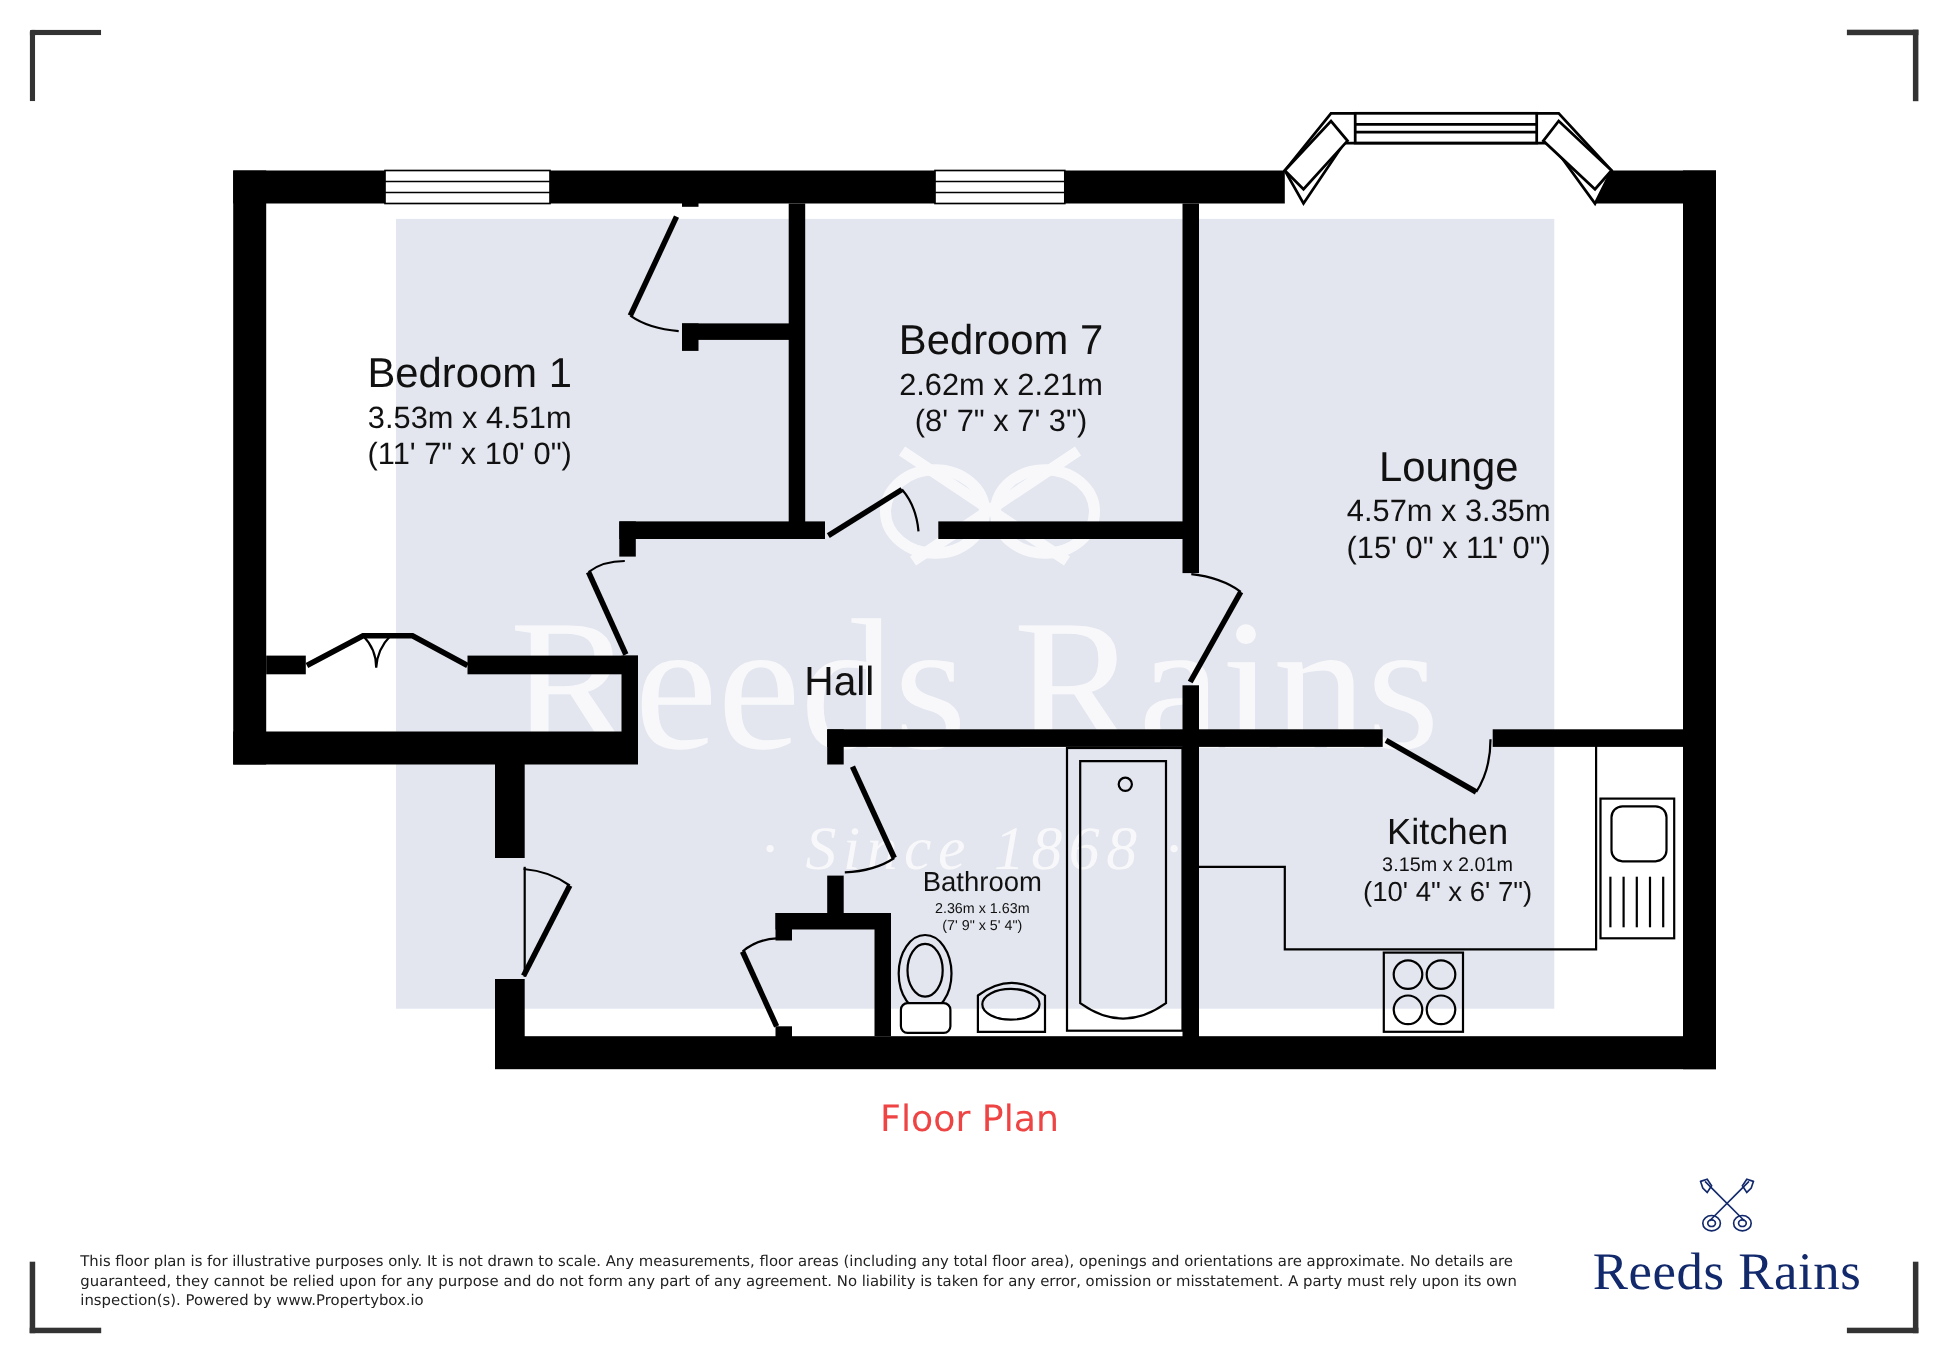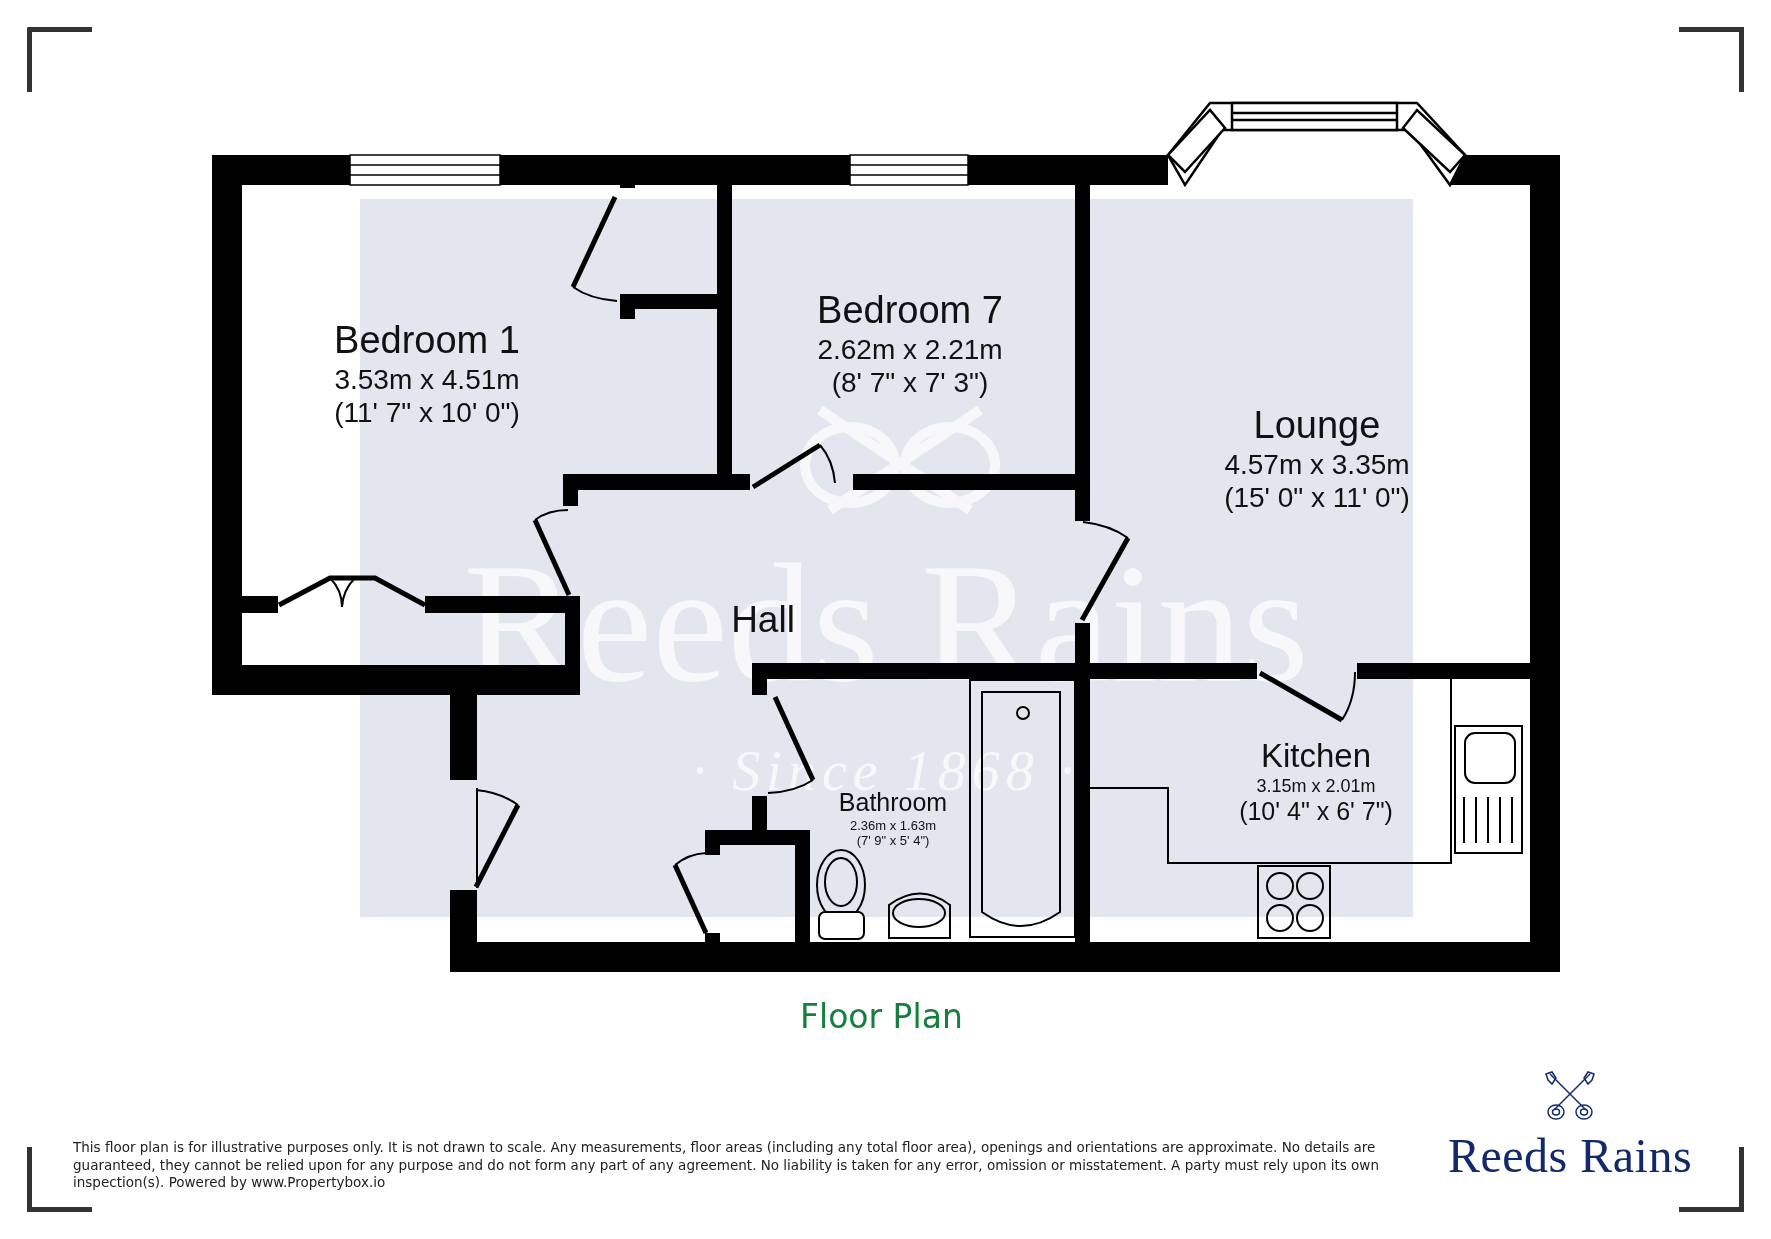--- a/index.html
+++ b/index.html
@@ -9,21 +9,21 @@
   .corner.tr { right:27px; top:27px; border-top-width:5px; border-right-width:5px; }
   .corner.bl { left:27px; bottom:27px; border-bottom-width:5px; border-left-width:5px; }
   .corner.br { right:27px; bottom:27px; border-bottom-width:5px; border-right-width:5px; }
   .plan-svg { position:absolute; left:0; top:0; }
   .room-label { position:absolute; text-align:center; color:#111; line-height:1.18; transform:translateX(-50%); white-space:nowrap; }
   .room-label .name { font-size:38px; }
   .room-label .dim { font-size:28px; }
   .room-label.small .name { font-size:25px;margin-top:40px; }
   .room-label.small .dim { font-size:13px; }
   .hall-label { position:absolute; font-size:37px; color:#111; transform:translateX(-50%);margin-top:36px; }
-  .floor-caption { position:absolute; left:800px; top:997px; font-family:"DejaVu Sans", sans-serif; font-size:33px; color:#15803d; }
+  .floor-caption { position:absolute; left:800px; top:997px; font-family:"DejaVu Sans", sans-serif; font-size:33px; color:#ef4444; }
   .disclaimer { position:absolute; left:61px; top:1139px; width:1320px; font-family:"DejaVu Sans", sans-serif; font-size:13.5px; line-height:17.5px; color:#222;margin-left:12px; }
   .brand { position:absolute; left:1440px; top:1070px; width:260px; text-align:center; }
   .brand-name { font-family:"Liberation Serif", "DejaVu Serif", serif; font-size:48px; color:#12296b; letter-spacing:0.5px; margin-top:2px; }
 </style>
 </head>
 <body>
 
 <div class="corner tl"></div>
 <div class="corner tr"></div>
 <div class="corner bl"></div>

